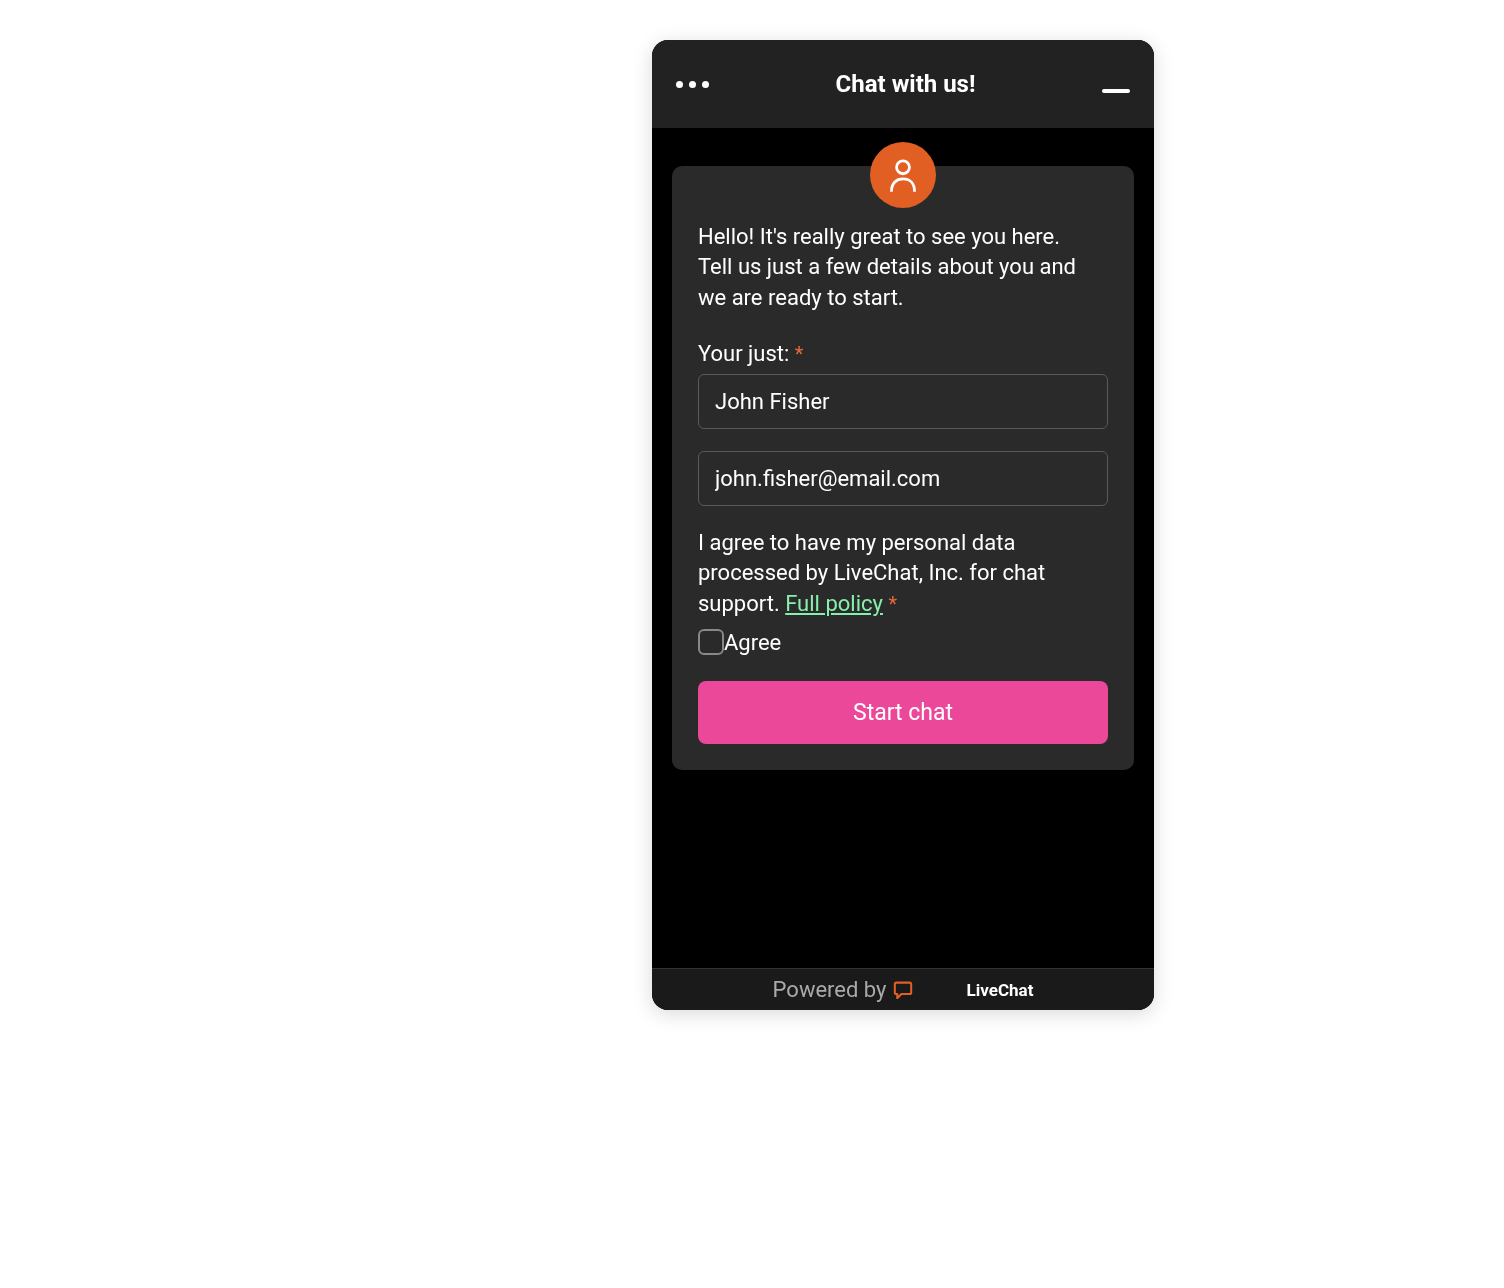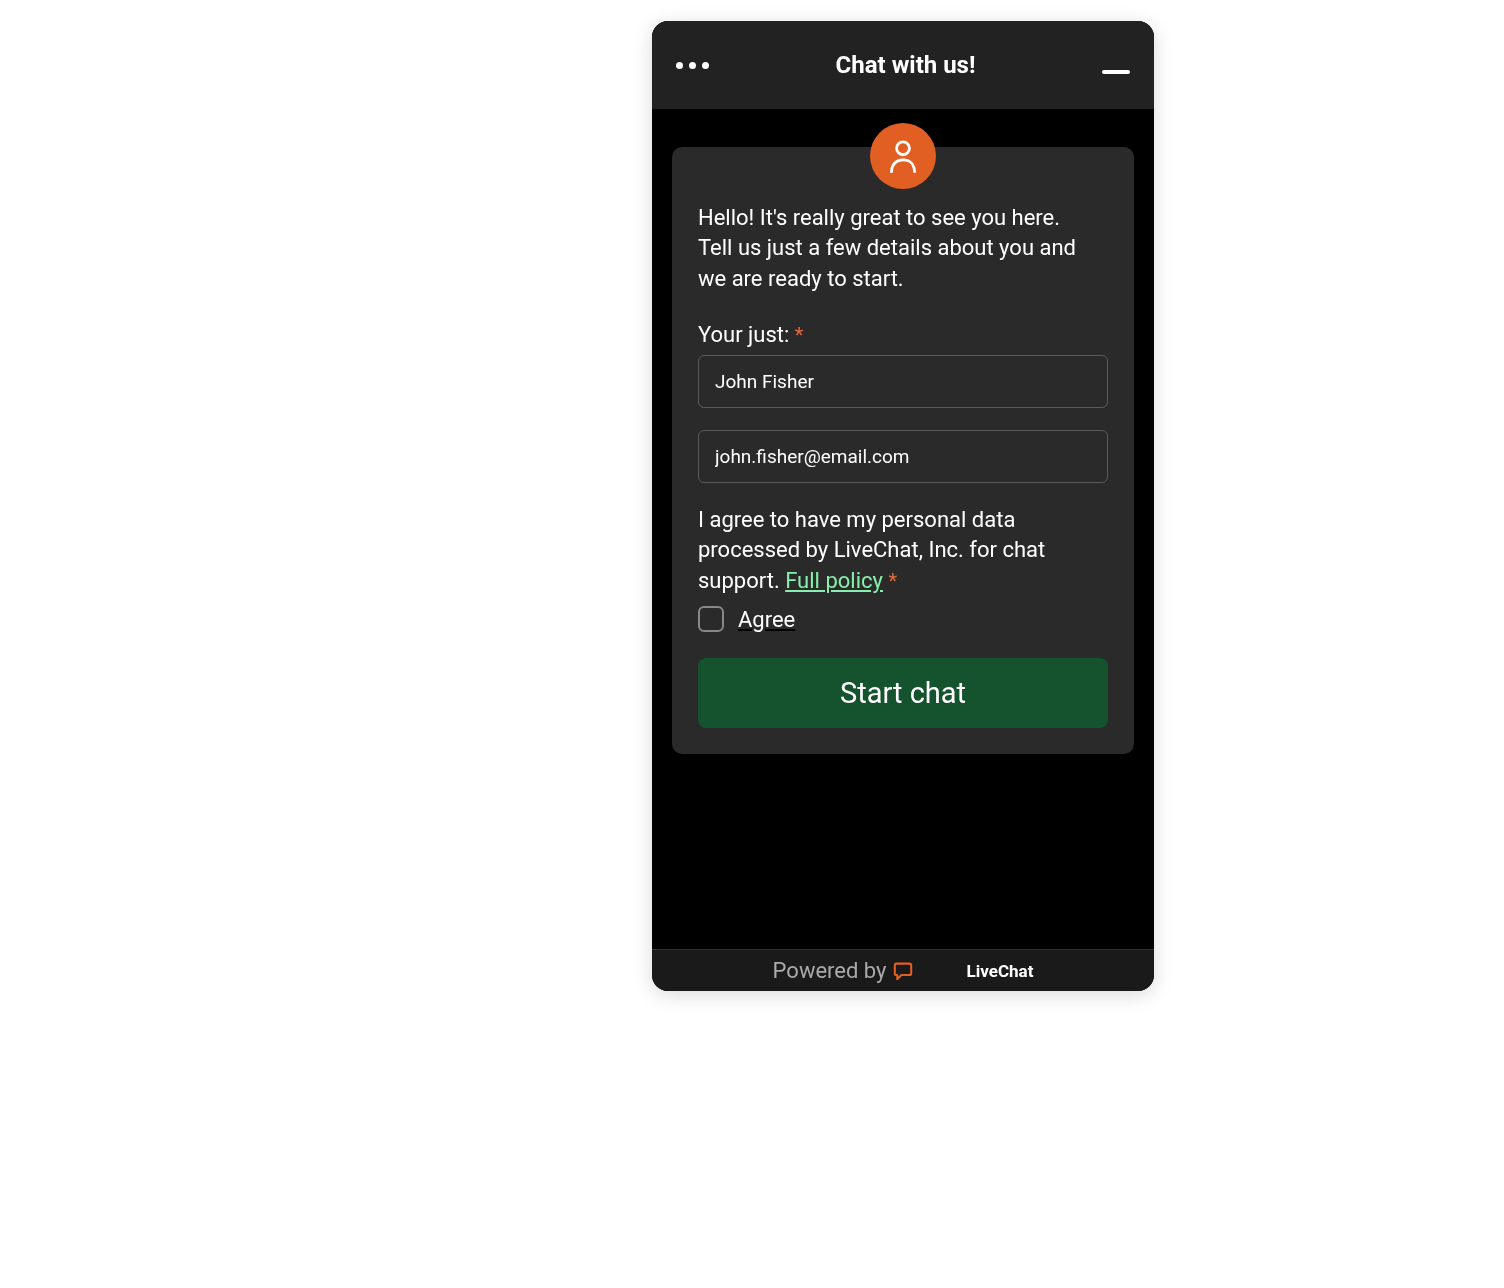--- a/index.html
+++ b/index.html
@@ -9,21 +9,21 @@
     }
     body {
       font-family: -apple-system, BlinkMacSystemFont, "Segoe UI", Roboto, "Helvetica Neue", Arial, sans-serif;
       background: #ffffff;
       width: 1504px;
       height: 1288px;
       position: relative;
     }
     .chat-widget {
       position: absolute;
-      top: 21px;
+      top: 40px;
       left: 652px;
       width: 502px;
       height: 970px;
       background: #000000;
       border-radius: 16px;
       overflow: hidden;
       display: flex;
       flex-direction: column;
       box-shadow: 0 4px 20px rgba(0,0,0,0.15);
     }
@@ -105,62 +105,60 @@
       color: #e86a3a;
       font-size: 20px;
     }
     .form-input {
       width: 100%;
       background: #2a2a2a;
       border: 1.5px solid #5a5a5a;
       border-radius: 6px;
       padding: 14px 16px;
       color: #ffffff;
-      font-size: 19px;
+      font-size: 22px;
       font-family: inherit;
     }
     .consent-text {
       color: #ffffff;
       font-size: 22px;
       line-height: 1.38;
       margin-bottom: 10px;
     }
     .policy-link {
       color: #86efac;
       text-decoration: underline;
       cursor: pointer;
     }
     .checkbox-row {
       display: flex;
       align-items: center;
-      gap: 14px;
       margin-bottom: 26px;
-      text-decoration: underline;
     }
     .checkbox {
       width: 26px;
       height: 26px;
       border: 2px solid #888888;
       border-radius: 6px;
       background: transparent;
       cursor: pointer;
       flex-shrink: 0;
     }
     .checkbox-label {
       color: #ffffff;
       font-size: 22px;
     }
     .start-btn {
       width: 100%;
-      background: #14532d;
+      background: #ec4899;
       color: #ffffff;
       border: none;
       border-radius: 8px;
       padding: 18px 0;
-      font-size: 29px;
+      font-size: 23px;
       font-weight: 400;
       cursor: pointer;
       font-family: inherit;
     }
     .footer {
       background: #1a1a1a;
       height: 42px;
       display: flex;
       align-items: center;
       justify-content: center;

